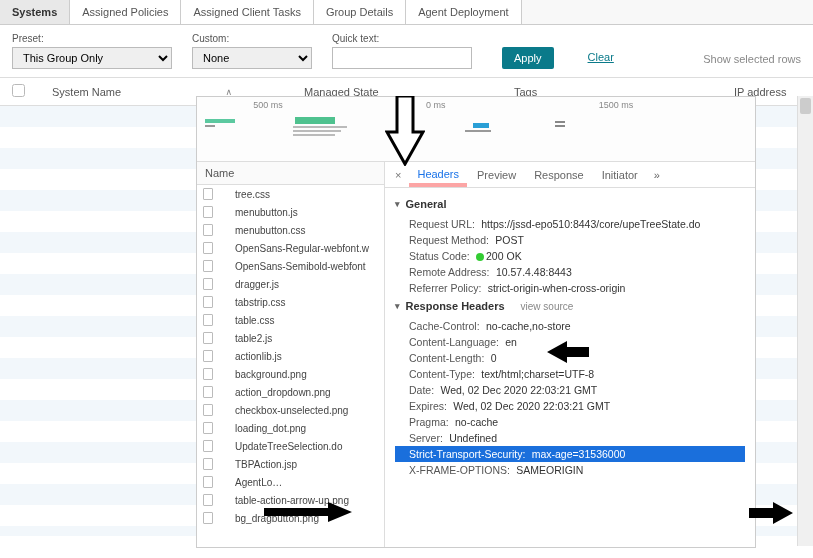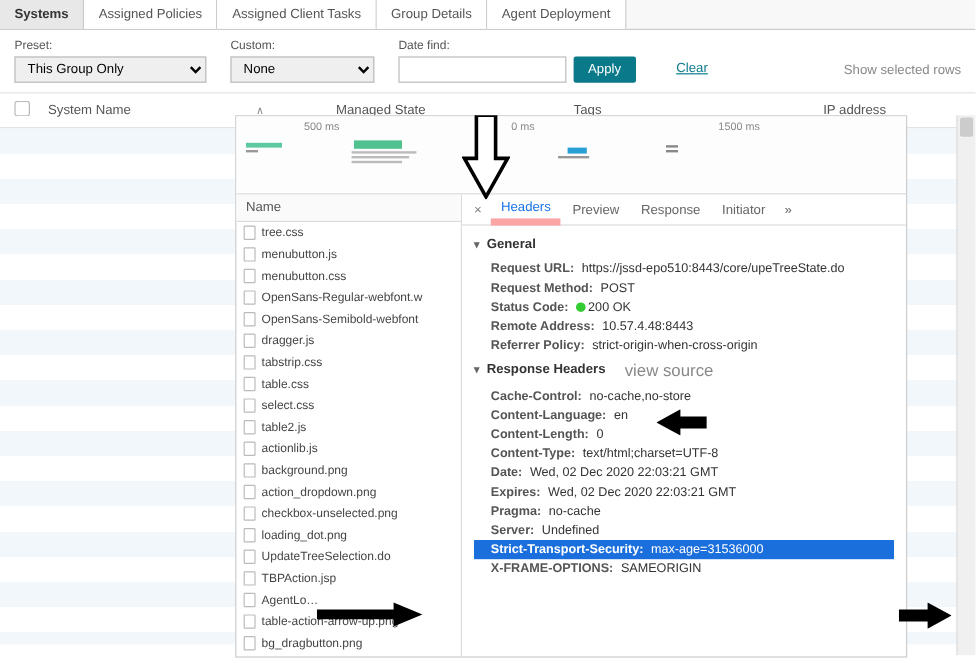--- a/index.html
+++ b/index.html
@@ -6,26 +6,26 @@
   body { width: 813px; height: 558px; background: #fff; font-size: 11px; color: #333; overflow: hidden; position: relative; }
   
   .tabs { display: flex; border-bottom: 1px solid #ccc; background: #f8f8f8; }
   .tabs .tab { padding: 6px 12px; border-right: 1px solid #ccc; background: #fff; cursor: pointer; font-size: 11px; color: #555; }
   .tabs .tab.active { background: #e8e8e8; font-weight: bold; color: #333; }
   
   .filter-bar { display: flex; align-items: flex-end; gap: 20px; padding: 8px 12px; border-bottom: 1px solid #ddd; background: #fff; }
   .filter-group { display: flex; flex-direction: column; gap: 3px; }
   .filter-group label { font-size: 10px; color: #555; }
   .filter-group select, .filter-group input[type=text] { font-size: 11px; padding: 3px 6px; border: 1px solid #bbb; border-radius: 0; height: 22px; }
-  .apply-btn { background: #0a7a8a; color: #fff; border: none; padding: 4px 12px; border-radius: 2px; cursor: pointer; font-size: 11px; height: 22px; }
+  .apply-btn { background: #0a7a8a; color: #fff; border: none; padding: 4px 12px; border-radius: 2px; cursor: pointer; font-size: 11px; height: 22px; margin-left: 24px; }
   .clear-link { color: #0a7a8a; text-decoration: underline; cursor: pointer; font-size: 11px; align-self: center; margin-bottom: 2px; margin-left: 28px; }
   .selected-rows { color: #888; font-size: 11px; margin-left: auto; margin-bottom: 4px; }
   .quick-find-row { display: flex; align-items: flex-end; gap: 6px; }
   
-  .columns { display: flex; border-bottom: 1px solid #ddd; padding: 6px 12px; background: #fff; color: #555; font-size: 11px; gap: 8px; align-items: center; }
+  .columns { display: flex; border-bottom: 1px solid #ddd; padding: 6px 12px; background: #fff; color: #555; font-size: 11px; gap: 20px; align-items: center; }
   .col-check { width: 20px; }
   .col-check input { opacity: 0.5; }
   .col-name { width: 190px; display: flex; align-items: center; justify-content: space-between; padding-right: 10px; }
   .col-managed { width: 190px; margin-left: 42px; }
   .col-tags { width: 200px; }
   .col-ip { flex: 1; }
   .chev { font-size: 9px; color: #888; }
   
   .striped { height: 430px; background: repeating-linear-gradient(to bottom, #f2f7fb 0, #f2f7fb 21px, #fff 21px, #fff 42px); position: relative; }
   
@@ -48,35 +48,35 @@
   .seg4a { left: 350px; width: 10px; background: #888; top: 8px; height: 2px; }
   .seg4b { left: 350px; width: 10px; background: #888; top: 12px; height: 2px; }
   
   .dev-body { display: flex; height: calc(100% - 65px); }
   .file-col { width: 188px; border-right: 1px solid #ddd; display: flex; flex-direction: column; }
   .file-col-header { padding: 5px 8px; border-bottom: 1px solid #ddd; color: #555; background: #fafafa; }
   .file-list { overflow-y: scroll; flex: 1; position: relative; }
   .file-list::-webkit-scrollbar { width: 10px; }
   .file-list::-webkit-scrollbar-thumb { background: #bbb; border-radius: 5px; }
   .file-list::-webkit-scrollbar-track { background: #eee; }
-  .file-item { display: flex; align-items: center; gap: 5px; padding: 3px 6px; cursor: pointer; white-space: nowrap; overflow: hidden; font-size: 10px; color: #444; }
+  .file-item { display: flex; align-items: center; gap: 22px; padding: 3px 6px; cursor: pointer; white-space: nowrap; overflow: hidden; font-size: 10px; color: #444; }
   .file-icon { width: 10px; height: 12px; border: 1px solid #bbb; border-radius: 1px; flex-shrink: 0; }
   
   .detail-col { flex: 1; display: flex; flex-direction: column; overflow: hidden; }
   .detail-tabs { display: flex; align-items: center; border-bottom: 1px solid #ddd; height: 26px; padding: 0 4px; gap: 2px; }
   .detail-tabs .dtab { padding: 5px 8px; cursor: pointer; color: #666; font-size: 11px; }
-  .detail-tabs .dtab.active { color: #1a73e8; border-bottom: 6px solid #fca5a5; padding-bottom: 3px; }
+  .detail-tabs .dtab.active { color: #1a73e8; border-bottom: 4px solid #fca5a5; padding-bottom: 3px; }
   .detail-tabs .close { padding: 0 6px; color: #777; cursor: pointer; }
   .detail-tabs .more { padding: 0 6px; color: #666; }
   .detail-body { flex: 1; overflow: auto; padding: 6px 10px; font-size: 11px; }
   .section-title { color: #333; font-weight: bold; margin: 4px 0 6px 0; display: flex; align-items: center; gap: 6px; cursor: pointer; }
   .section-title::before { content: "▾"; font-size: 9px; color: #666; }
-  .view-source { font-weight: normal; color: #888; margin-left: 10px; cursor: pointer; font-size: 14px; }
+  .view-source { font-weight: normal; color: #888; margin-left: 10px; cursor: pointer; font-size: 10px; }
   .kv { padding: 2px 0 2px 14px; font-family: Consolas, monospace; font-size: 10.5px; white-space: nowrap; overflow: hidden; text-overflow: ellipsis; }
-  .kv .k { color: #555; font-weight: bold; }
+  .kv .k { color: #555; font-weight: normal; }
   .kv .v { color: #333; }
   .status-dot { display: inline-block; width: 8px; height: 8px; background: #3c3; border-radius: 50%; margin-right: 2px; vertical-align: middle; }
   .kv.highlight { background: #1a6fdc; color: #fff; }
   .kv.highlight .k, .kv.highlight .v { color: #fff; }
   
   
   .arrow { position: absolute; pointer-events: none; }
   .arrow-down { top: 96px; left: 385px; z-index: 10; }
   .arrow-right1 { top: 500px; left: 264px; z-index: 10; }
   .arrow-left { top: 341px; left: 547px; z-index: 10; }
@@ -103,21 +103,21 @@
       <option>This Group Only</option>
     </select>
   </div>
   <div class="filter-group">
     <label>Custom:</label>
     <select style="width:120px">
       <option>None</option>
     </select>
   </div>
   <div class="filter-group">
-    <label>Date find:</label>
+    <label>Quick text:</label>
     <div class="quick-find-row">
       <input type="text" style="width: 140px;" value="">
       <button class="apply-btn">Apply</button>
       <span class="clear-link">Clear</span>
     </div>
   </div>
   <span class="selected-rows">Show selected rows</span>
 </div>
 
 <div class="columns">
@@ -185,24 +185,20 @@
             <span class="file-icon"></span>
             <span>dragger.js</span>
           </div>
           <div class="file-item">
             <span class="file-icon"></span>
             <span>tabstrip.css</span>
           </div>
           <div class="file-item">
             <span class="file-icon"></span>
             <span>table.css</span>
-          </div>
-          <div class="file-item">
-            <span class="file-icon"></span>
-            <span>select.css</span>
           </div>
           <div class="file-item">
             <span class="file-icon"></span>
             <span>table2.js</span>
           </div>
           <div class="file-item">
             <span class="file-icon"></span>
             <span>actionlib.js</span>
           </div>
           <div class="file-item">

